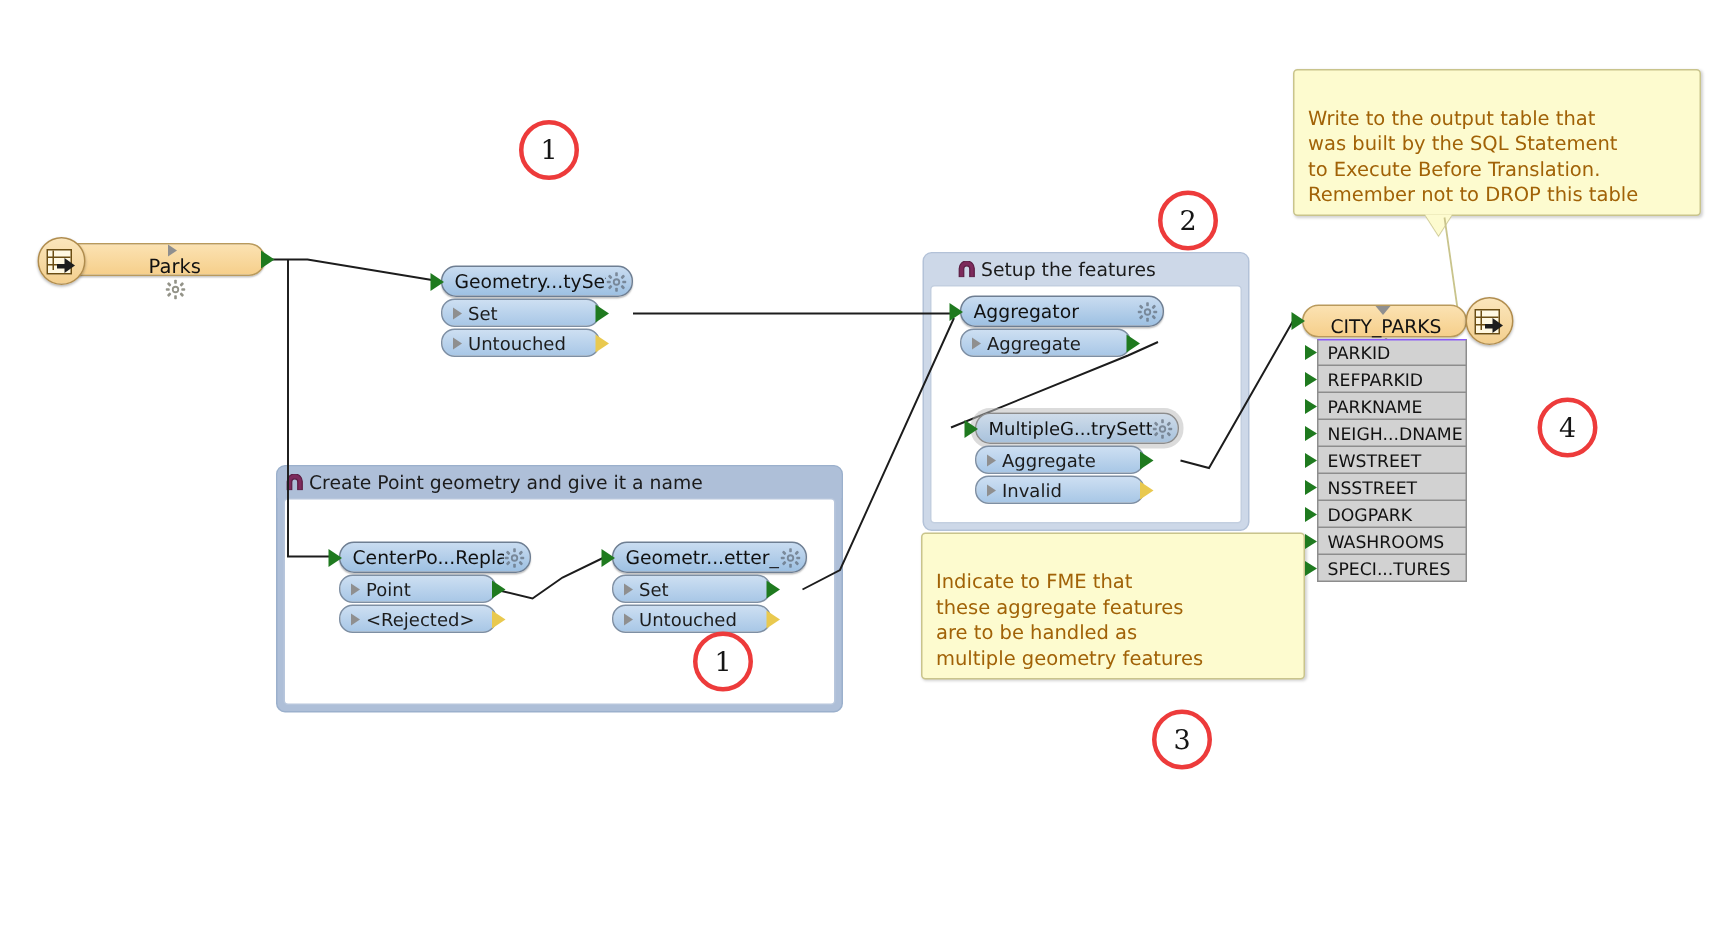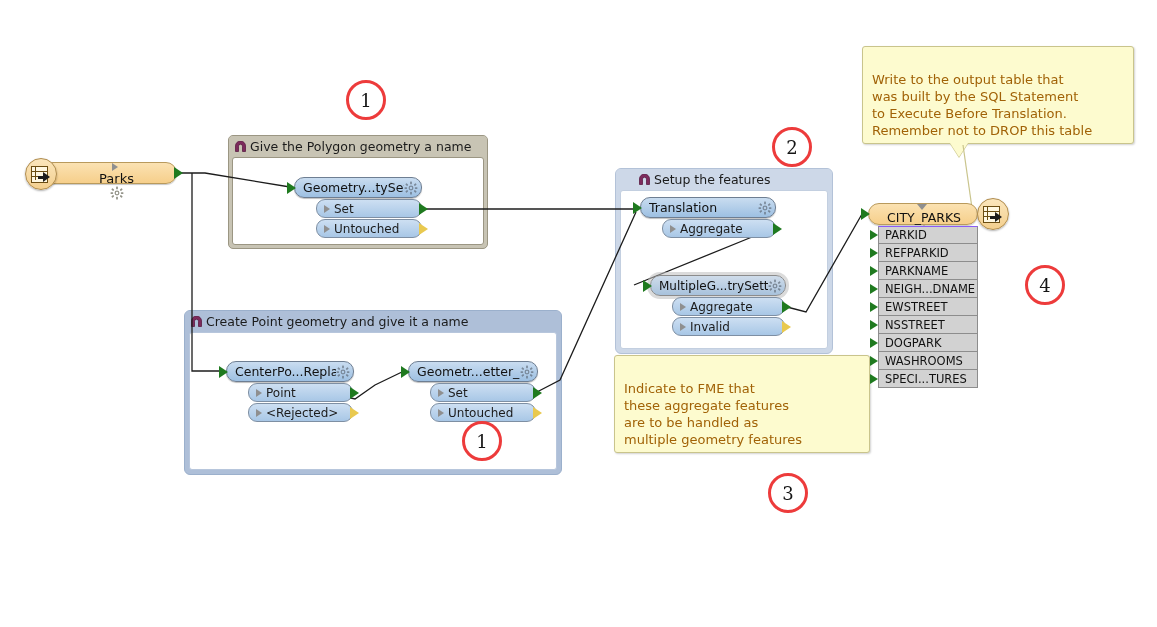--- a/index.html
+++ b/index.html
@@ -36,21 +36,21 @@
   .xf{position:absolute;z-index:6;}
   .xf .head{position:relative;box-sizing:border-box;height:21px;border-radius:10px;
       border:1px solid #6e7e92;
       background:linear-gradient(#c9dcf0,#9dc0e2);
       display:flex;align-items:center;padding:0 3px 0 8px;
       font-size:12.5px;color:#111;white-space:nowrap;
       box-shadow:0 1px 1px rgba(0,0,0,.25);}
   .xf.sel .head{border:1px solid #8c8c8c;background:linear-gradient(#cfdcea,#a8c2dc);
       box-shadow:0 0 0 3px rgba(190,190,190,.55);}
   .xf .head .nm{flex:1 1 auto;overflow:hidden;}
-  .xf .port{position:relative;box-sizing:border-box;height:19px;margin-left:22px;
+  .xf .port{position:relative;box-sizing:border-box;height:19px;
       margin-top:1px;border-radius:9px;border:1px solid #7e8fa3;
       background:linear-gradient(#cddff2,#a8c7e6);
       display:flex;align-items:center;padding-left:7px;
       font-size:12px;color:#1c1c1c;white-space:nowrap;}
 
   
   .tri{width:0;height:0;border-style:solid;border-width:5px 0 5px 7px;
        border-color:transparent transparent transparent #2f8b2f;flex:0 0 auto;}
   .tri.hollow{width:0;height:0;border-width:4px 0 4px 6px;
        border-color:transparent transparent transparent #8f8f8f;}
@@ -126,30 +126,20 @@
       <path d="M535,393 L560,380 L636,212"></path>
 
       <path d="M772,228 L752,237 L634,285"></path>
 
       <path d="M787,307 L806,312 L862,214"></path>
 
       <path d="M963,145 L972,208" stroke="#c9c48c" stroke-width="1.2"></path>
     </g>
   </svg>
 
-  <div class="group gray" style="left:228px;top:135px;width:260px;height:114px;">
-    <div class="ghdr">
-      <svg class="bkicon" viewBox="0 0 13 11">
-        <path d="M1.5,10.5 L1.5,5 A4.5,4.5 0 0 1 11.5,5 L11.5,10.5 L8.5,10.5 L8.5,5.2
-                 A1.8,1.8 0 0 0 4.5,5.2 L4.5,10.5 Z" fill="#7d2a5c" stroke="#5a1c42" stroke-width=".8"></path>
-      </svg>
-      <span>Give the Polygon geometry a name</span>
-    </div>
-    <div class="gbody"></div>
-  </div>
 
   <div class="group blue" style="left:184px;top:310px;width:378px;height:165px;">
     <div class="ghdr">
       <svg class="bkicon" viewBox="0 0 13 11">
         <path d="M1.5,10.5 L1.5,5 A4.5,4.5 0 0 1 11.5,5 L11.5,10.5 L8.5,10.5 L8.5,5.2
                  A1.8,1.8 0 0 0 4.5,5.2 L4.5,10.5 Z" fill="#7d2a5c" stroke="#5a1c42" stroke-width=".8"></path>
       </svg>
       <span>Create Point geometry and give it a name</span>
     </div>
     <div class="gbody"></div>
@@ -283,21 +273,21 @@
     <div class="port" style="width:106px;">
       <span class="tri hollow"></span>
       <span>Untouched</span>
       <span class="outArrow yellow"></span>
     </div>
   </div>
 
   <div class="xf" style="left:640px;top:197px;width:136px;">
     <div class="head">
       <span class="inArrow"></span>
-      <span class="nm">Translation</span>
+      <span class="nm">Aggregator</span>
       <svg class="gear" viewBox="0 0 16 16">
         <path d="M8,5.2 A2.8,2.8 0 1 0 8,10.8 A2.8,2.8 0 1 0 8,5.2 Z M8,6.6 A1.4,1.4 0 1 1 8,9.4
                  A1.4,1.4 0 1 1 8,6.6 Z" fill="#5a6470"></path>
         <g fill="#5a6470">
           <rect x="7" y="0.6" width="2" height="3" rx=".6"></rect>
             <rect x="7" y="12.4" width="2" height="3" rx=".6"></rect>
           <rect x="0.6" y="7" width="3" height="2" rx=".6"></rect>
             <rect x="12.4" y="7" width="3" height="2" rx=".6"></rect>
           <rect x="2.2" y="2.6" width="2" height="3" rx=".6" transform="rotate(-45 3.2 4.1)"></rect>
           <rect x="11.8" y="10.4" width="2" height="3" rx=".6" transform="rotate(-45 12.8 11.9)"></rect>

